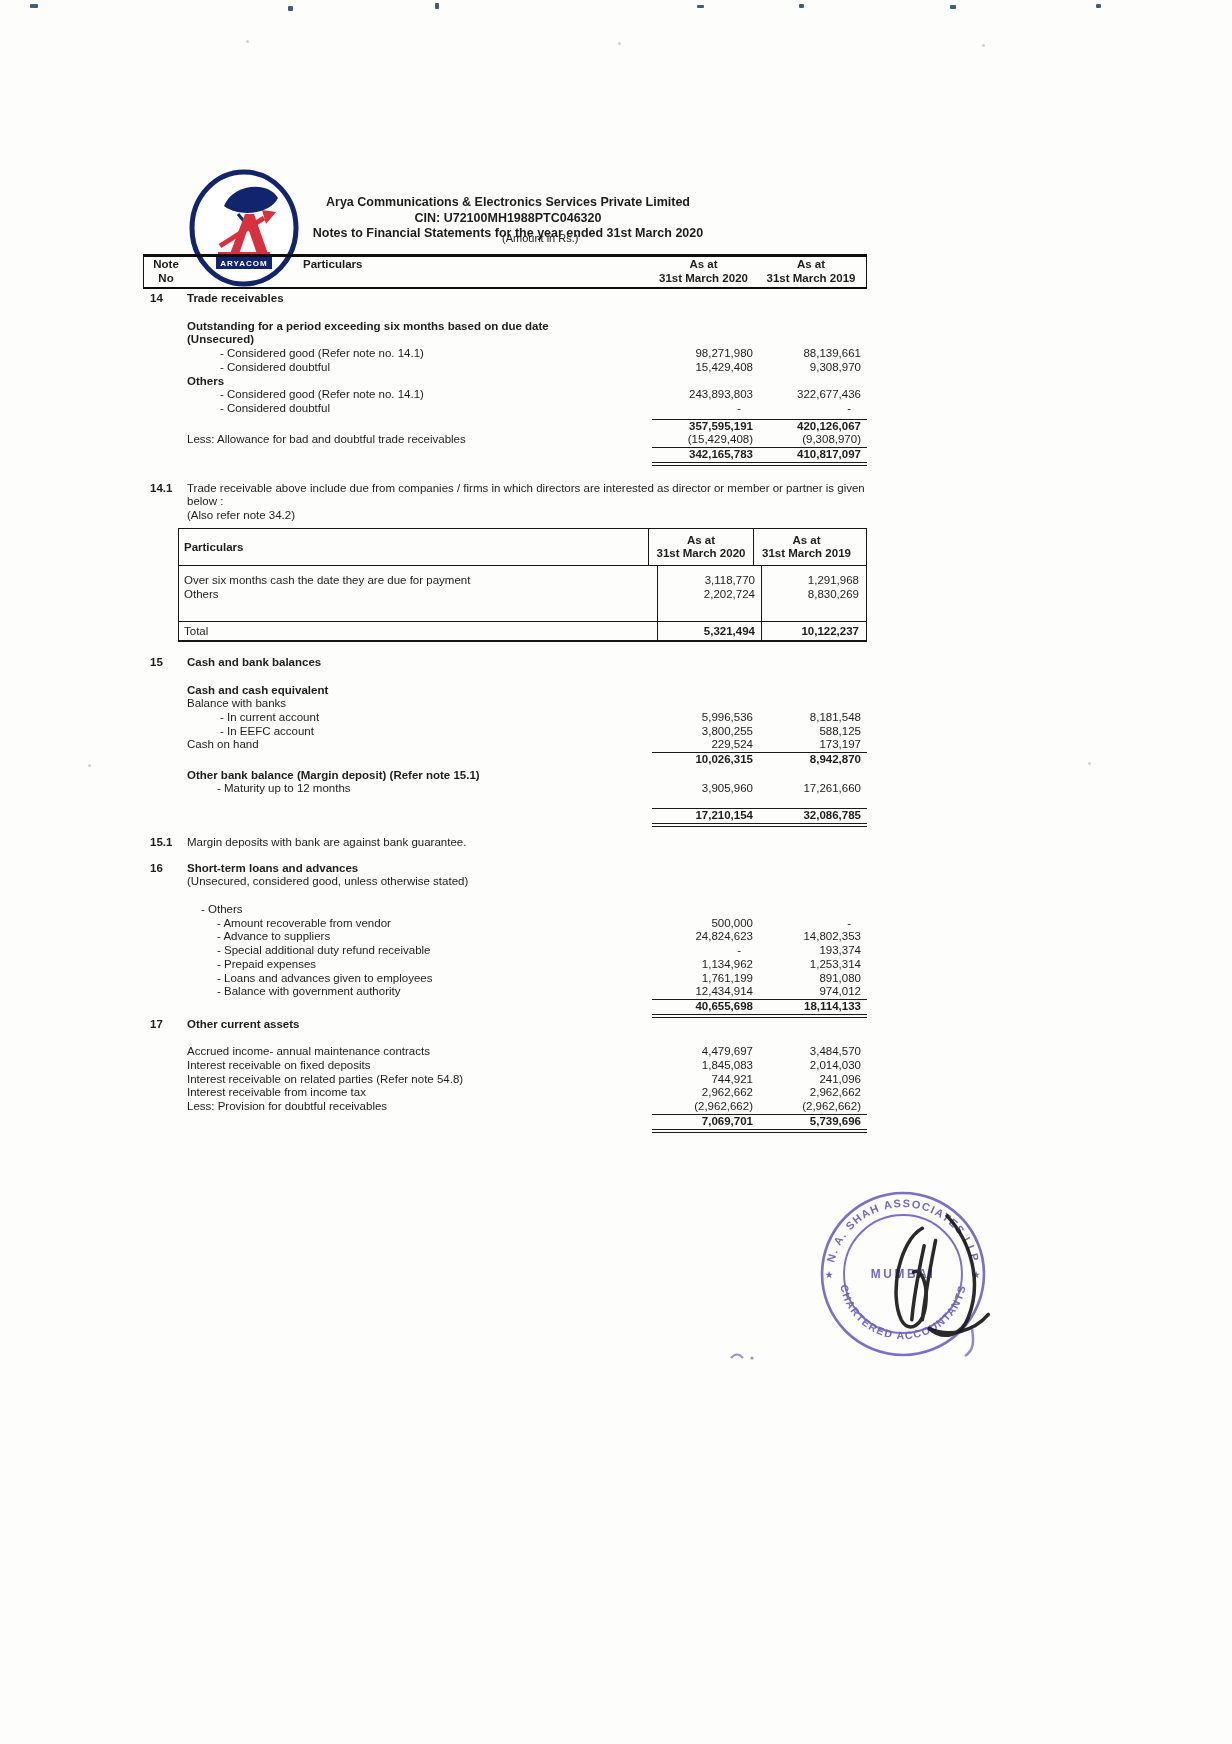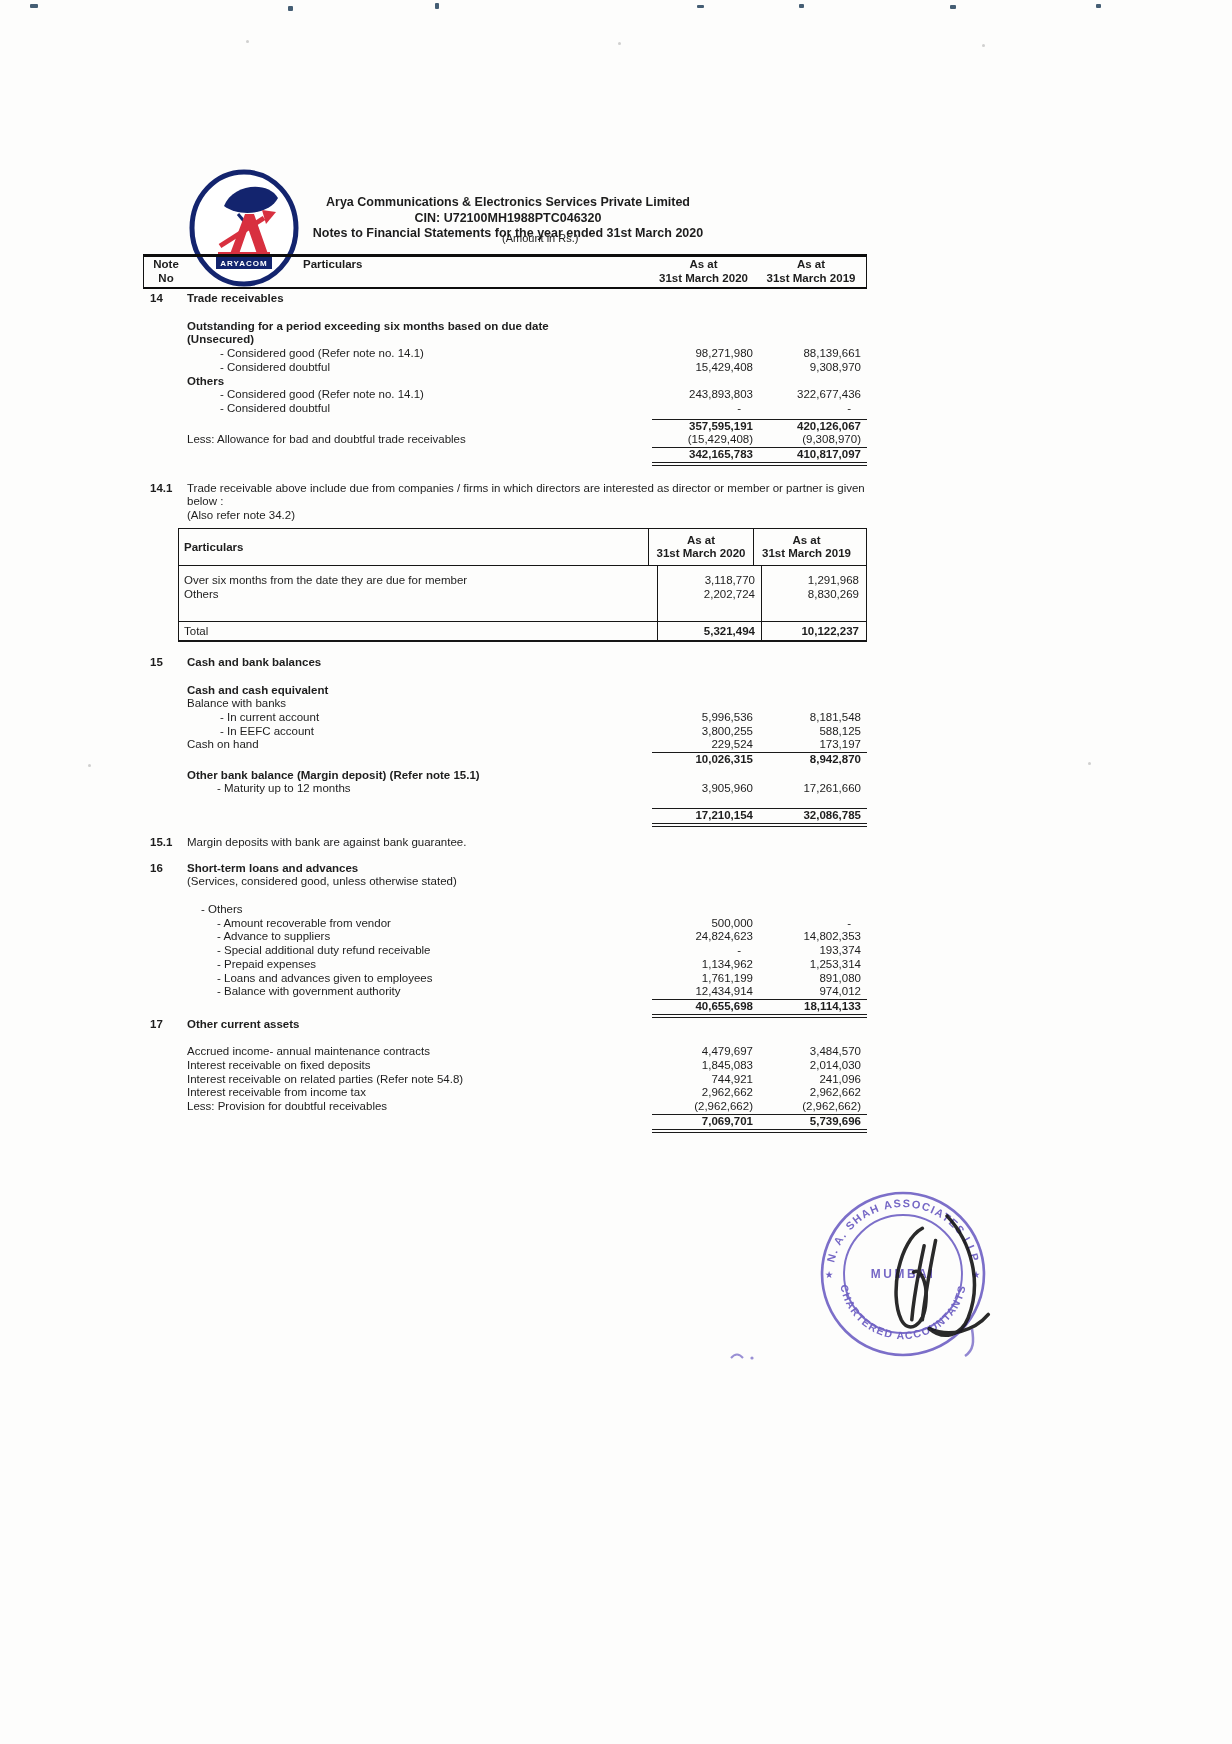--- a/index.html
+++ b/index.html
@@ -200,21 +200,21 @@
         <div class="th-c">
           <div>As at</div>
           <div>31st March 2020</div>
         </div>
         <div class="th-c td-v2 th-c2">
           <div>As at</div>
           <div>31st March 2019</div>
         </div>
       </div>
       <div class="trow first">
-        <div class="td-part">Over six months from the date they are due for member</div>
+        <div class="td-part">Over six months cash the date they are due for payment</div>
         <div class="td-v">3,118,770</div>
         <div class="td-v td-v2">1,291,968</div>
       </div>
       <div class="trow">
         <div class="td-part">Others</div>
         <div class="td-v">2,202,724</div>
         <div class="td-v td-v2">8,830,269</div>
       </div>
       <div class="trow spacer">
         <div class="td-part"></div>
@@ -299,21 +299,21 @@
 
   <div style="margin-top:12px;">
     <div class="srow">
       <div class="no">16</div>
       <div class="lbl b">Short-term loans and advances</div>
       <div class="v"></div>
         <div class="v v19"></div>
     </div>
     <div class="srow">
       <div class="no"></div>
-      <div class="lbl">(Services, considered good, unless otherwise stated)</div>
+      <div class="lbl">(Unsecured, considered good, unless otherwise stated)</div>
       <div class="v"></div>
         <div class="v v19"></div>
     </div>
     <div class="srow" style="margin-top:14px;">
       <div class="no"></div>
       <div class="lbl ind05">- Others</div>
       <div class="v"></div>
         <div class="v v19"></div>
     </div>
     <div class="srow">

